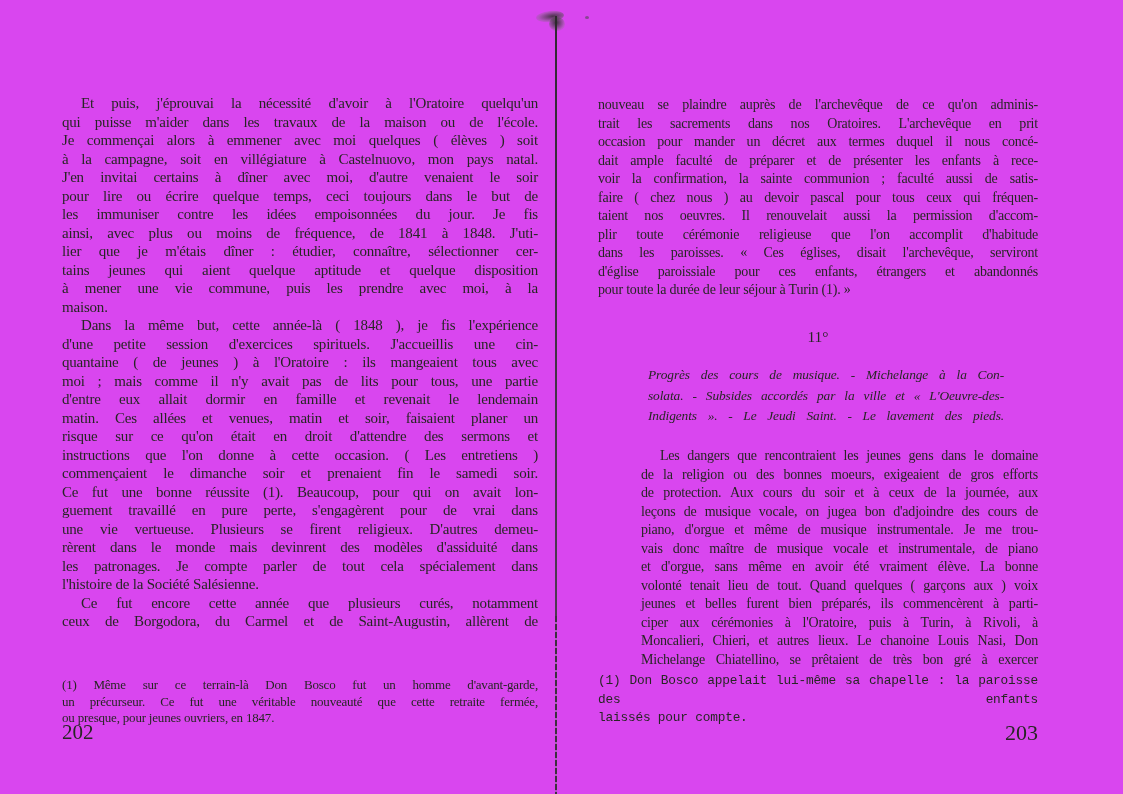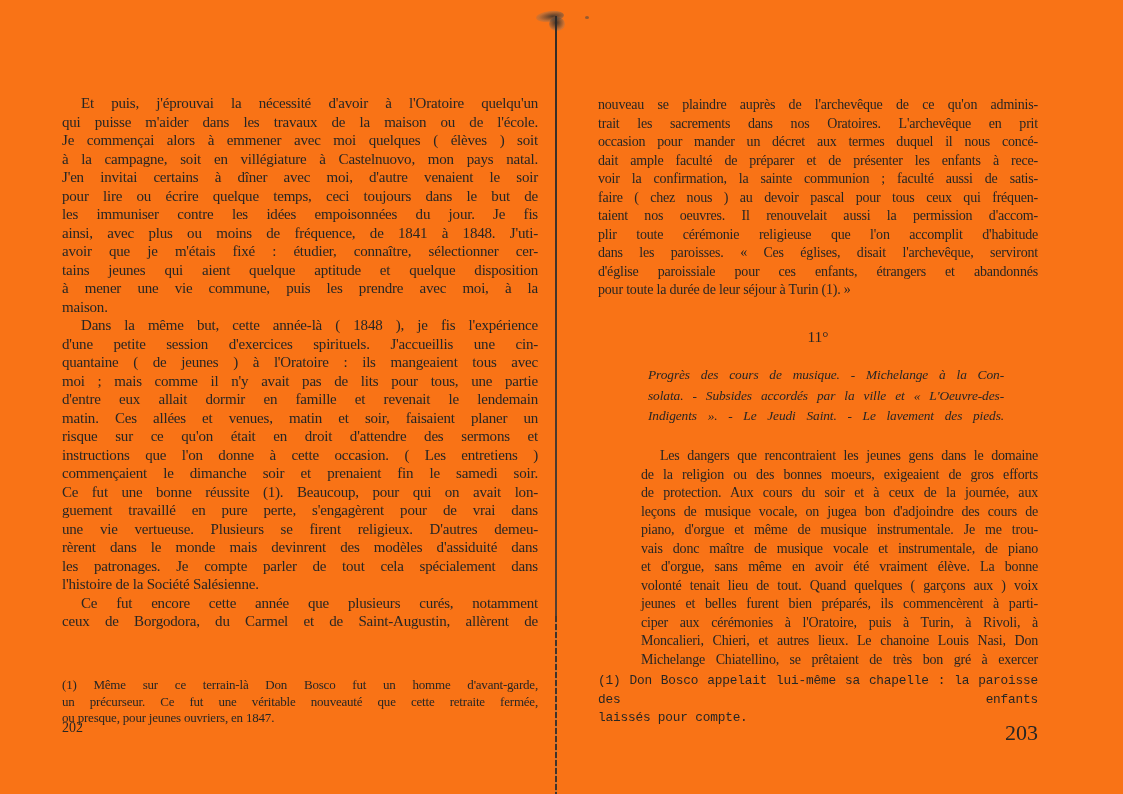--- a/index.html
+++ b/index.html
@@ -3,21 +3,21 @@
 <meta charset="utf-8">
 <style>
   html,body{margin:0;padding:0;}
   body{
     width:1123px;height:794px;
     background:#fdfdfc;
     font-family:"Liberation Serif","DejaVu Serif",serif;
     color:#272624;
     overflow:hidden;
   }
-  .scan{position:relative;width:1123px;height:794px;background:#f97316;overflow:hidden;}
+  .scan{position:relative;width:1123px;height:794px;background:#d946ef;overflow:hidden;}
 
   
   .gutter-line{
     position:absolute;left:555px;top:16px;width:2px;height:600px;
     background:linear-gradient(to bottom, rgba(40,40,40,.95), rgba(55,55,55,.85));
   }
   .gutter-line-dashed{
     position:absolute;left:555px;top:616px;width:2px;height:178px;
     background:repeating-linear-gradient(to bottom, rgba(45,45,45,.9) 0 6px, rgba(120,120,120,.45) 6px 8px);
   }
@@ -43,21 +43,21 @@
 
   .body-text{font-size:15px;line-height:18.5px;letter-spacing:-0.2px;}
   .page-right .body-text{font-size:14px;}
 
   .tline{text-align:justify;text-align-last:justify;}
   .tline.tlast{text-align-last:left;}
   .indent-first > .tline:first-child{text-indent:19px;}
 
   .lp-body{position:absolute;top:94px;left:0;right:0;}
   .lp-footnote{position:absolute;top:661px;left:0;right:0;font-size:13px;line-height:16.6px;letter-spacing:-0.2px;margin-top:16px;}
-  .lp-pagenum{position:absolute;top:720px;left:0;font-size:14px;}
+  .lp-pagenum{position:absolute;top:720px;left:0;font-size:21px;}
 
   .rp-p1{position:absolute;top:96px;left:0;right:0;}
   .rp-heading{position:absolute;top:328px;left:0;right:0;text-align:center;font-size:15.5px;}
   .rp-subtitle{
     position:absolute;top:365px;left:0;right:0;
     padding-left:50px;padding-right:34px;
     font-style:italic;font-size:13.4px;line-height:20.6px;letter-spacing:-0.1px;
   }
   .rp-p2{position:absolute;top:447px;left:0;right:0;margin-left:43px;}
   .rp-footnote{position:absolute;top:672px;left:0;right:0;font-size:12.8px;line-height:18.5px;letter-spacing:-0.2px;font-family:Liberation Mono, monospace;}
@@ -78,21 +78,21 @@
     <div class="lp-body body-text">
       <div class="para indent-first">
           <div class="tline">Et puis, j'éprouvai la nécessité d'avoir à l'Oratoire quelqu'un</div>
           <div class="tline">qui puisse m'aider dans les travaux de la maison ou de l'école.</div>
           <div class="tline">Je commençai alors à emmener avec moi quelques ( élèves ) soit</div>
           <div class="tline">à la campagne, soit en villégiature à Castelnuovo, mon pays natal.</div>
           <div class="tline">J'en invitai certains à dîner avec moi, d'autre venaient le soir</div>
           <div class="tline">pour lire ou écrire quelque temps, ceci toujours dans le but de</div>
           <div class="tline">les immuniser contre les idées empoisonnées du jour. Je fis</div>
           <div class="tline">ainsi, avec plus ou moins de fréquence, de 1841 à 1848. J'uti-</div>
-          <div class="tline">avoir que je m'étais fixé : étudier, connaître, sélectionner cer-</div>
+          <div class="tline">lier que je m'étais dîner : étudier, connaître, sélectionner cer-</div>
           <div class="tline">tains jeunes qui aient quelque aptitude et quelque disposition</div>
           <div class="tline">à mener une vie commune, puis les prendre avec moi, à la</div>
           <div class="tline tlast">maison.</div>
         </div>
       <div class="para indent-first">
           <div class="tline">Dans la même but, cette année-là ( 1848 ), je fis l'expérience</div>
           <div class="tline">d'une petite session d'exercices spirituels. J'accueillis une cin-</div>
           <div class="tline">quantaine ( de jeunes ) à l'Oratoire : ils mangeaient tous avec</div>
           <div class="tline">moi ; mais comme il n'y avait pas de lits pour tous, une partie</div>
           <div class="tline">d'entre eux allait dormir en famille et revenait le lendemain</div>

